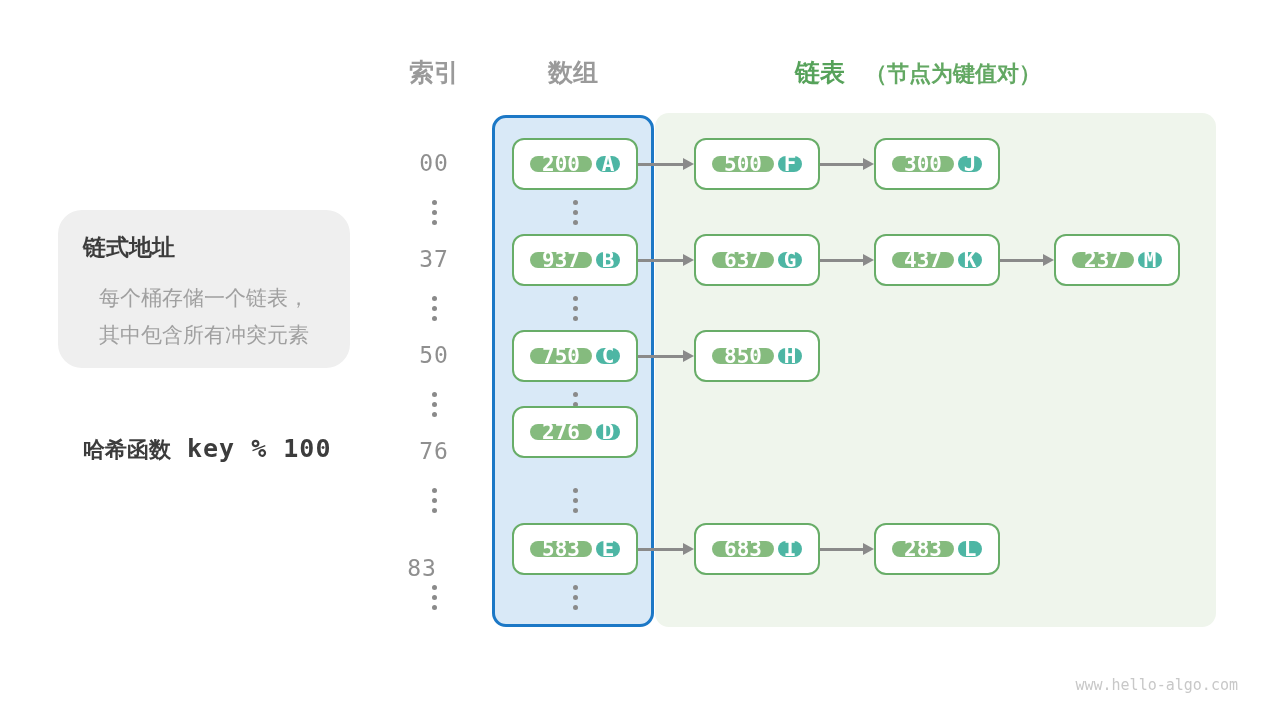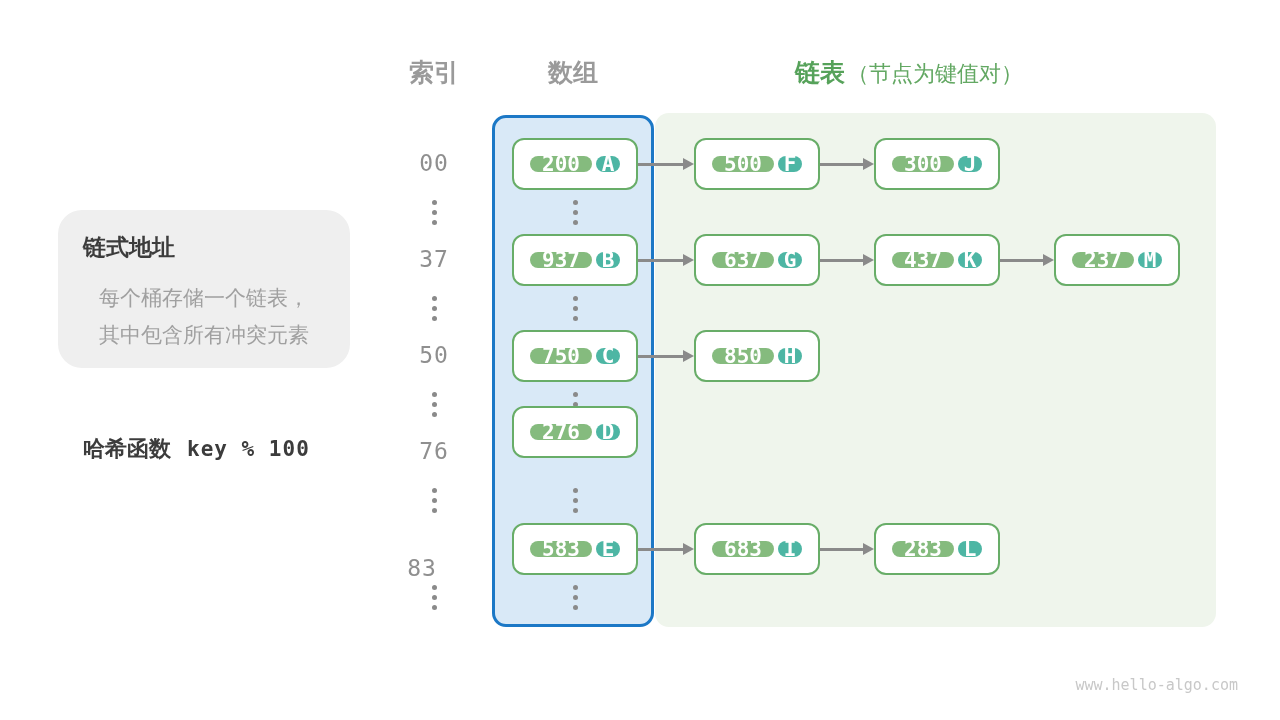--- a/index.html
+++ b/index.html
@@ -8,34 +8,34 @@
     background:#ffffff;
     font-family:"Liberation Sans","DejaVu Sans",sans-serif;
   }
   .mono { font-family:"DejaVu Sans Mono","Liberation Mono",monospace; }
 
   
   .hdr { position:absolute; top:56px; font-size:25px; font-weight:bold; color:var(--gray-text); text-align:center; }
   #hdr-index { left:394px; width:80px; }
   #hdr-array { left:533px; width:80px; }
   #hdr-list  { left:795px; display:flex; align-items:baseline; color:var(--green-text); }
-  #hdr-list .note { font-size:22px; font-weight:normal; color:var(--green-note-text); margin-left:2px; }
+  #hdr-list .note { font-size:22px; font-weight:bold; color:var(--green-note-text); margin-left:20px; }
 
   
   #note-box {
     position:absolute; left:58px; top:210px; width:292px; height:158px;
     background:var(--notebox-bg); border-radius:24px; box-sizing:border-box; padding:22px 25px;
   }
   #note-box .title { font-size:23px; font-weight:bold; color:var(--dark-text); margin-bottom:16px; }
   #note-box .line  { font-size:21px; color:var(--muted-text); line-height:37px;text-align:center; }
 
   
   #hash-note { position:absolute; left:83px; top:434px; }
   #hash-note .title { display:flex; align-items:baseline; font-size:22px; font-weight:bold; color:var(--dark-text); }
-  #hash-note .title .code { font-size:21px; margin-left:16px; letter-spacing:1px; }
+  #hash-note .title .code { font-size:25px; margin-left:16px; letter-spacing:1px; }
   #hash-note .line { font-size:21px; color:var(--muted-text); line-height:38px; }
   #hash-note .line:first-of-type { margin-top:10px; }
   #hash-note .line .code { letter-spacing:1px; }
 
   
   #list-region {
     position:absolute; left:655px; top:113px; width:561px; height:514px;
     background:var(--list-bg); border-radius:14px; z-index:0;
   }
   #array-region {

